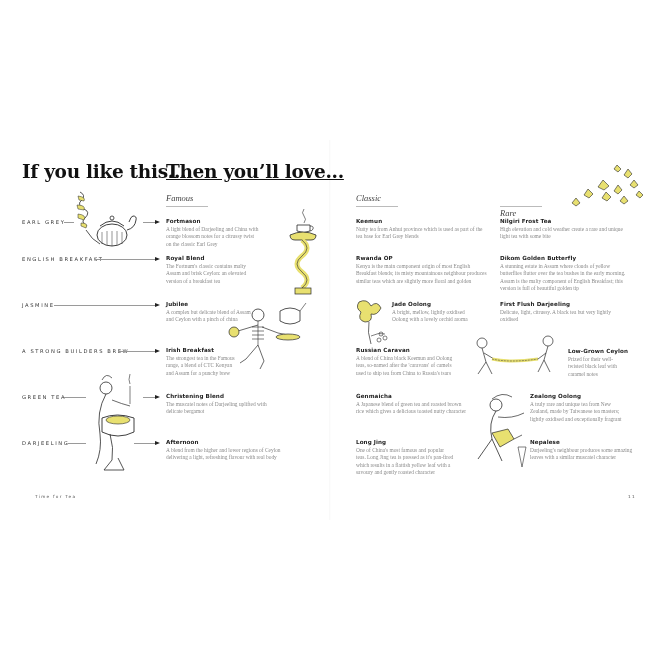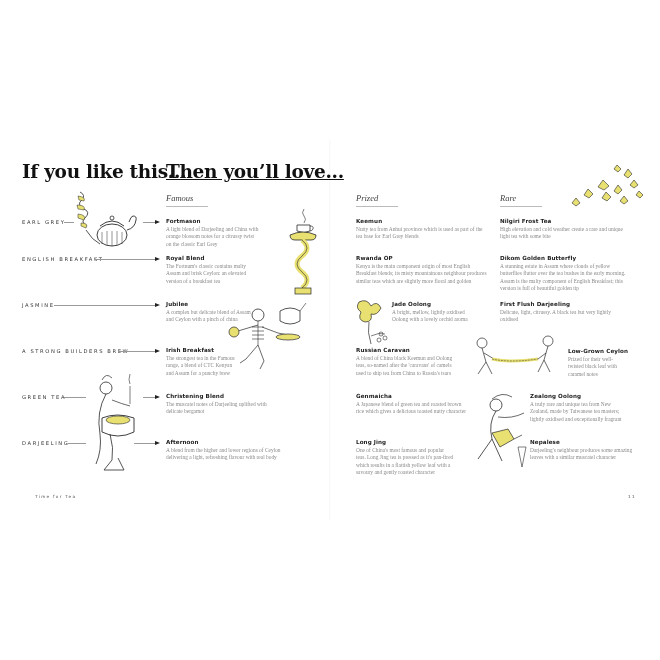--- a/index.html
+++ b/index.html
@@ -132,24 +132,24 @@
         <path d="M18 24 q-10 18 -6 40 q2 16 -4 30" fill="none" stroke="#2a2a2a" stroke-width="0.8"></path>
         <path d="M24 30 q10 4 18 6" fill="none" stroke="#2a2a2a" stroke-width="0.7"></path>
         <path d="M14 48 q15 -6 32 0 v14 q-16 8 -32 0z" fill="#fff" stroke="#2a2a2a" stroke-width="0.9"></path>
         <ellipse cx="30" cy="50" rx="12" ry="4" fill="#e8e070" stroke="#2a2a2a" stroke-width="0.6"></ellipse>
         <path d="M22 64 q4 14 2 26 l-8 10 h20 l-6 -12" fill="none" stroke="#2a2a2a" stroke-width="0.8"></path>
       </svg>
     </div>
   </div>
 
   <div>
-    <div class="section-label" style="left:356px; top:193px;">Prized</div>
+    <div class="section-label" style="left:356px; top:193px;">Classic</div>
     <div class="section-rule" style="left:356px; top:206px; width:42px;"></div>
 
-    <div class="section-label" style="left:500px; top:193px;text-align:center;">Rare</div>
+    <div class="section-label" style="left:500px; top:208px;text-align:center;">Rare</div>
     <div class="section-rule" style="left:500px; top:206px; width:42px;"></div>
 
     <div class="entry" style="left:356px; top:218px; width:145px;">
       <div class="name">Keemun</div>
       <div class="desc"><span>Nutty tea from Anhui province which is used as part of the</span><br><span>tea base for Earl Grey blends</span></div>
     </div>
     <div class="entry" style="left:356px; top:255px; width:150px;">
       <div class="name">Rwanda OP</div>
       <div class="desc"><span>Kenya is the main component origin of most English</span><br><span>Breakfast blends; its misty mountainous neighbour produces</span><br><span>similar teas which are slightly more floral and golden</span></div>
     </div>

